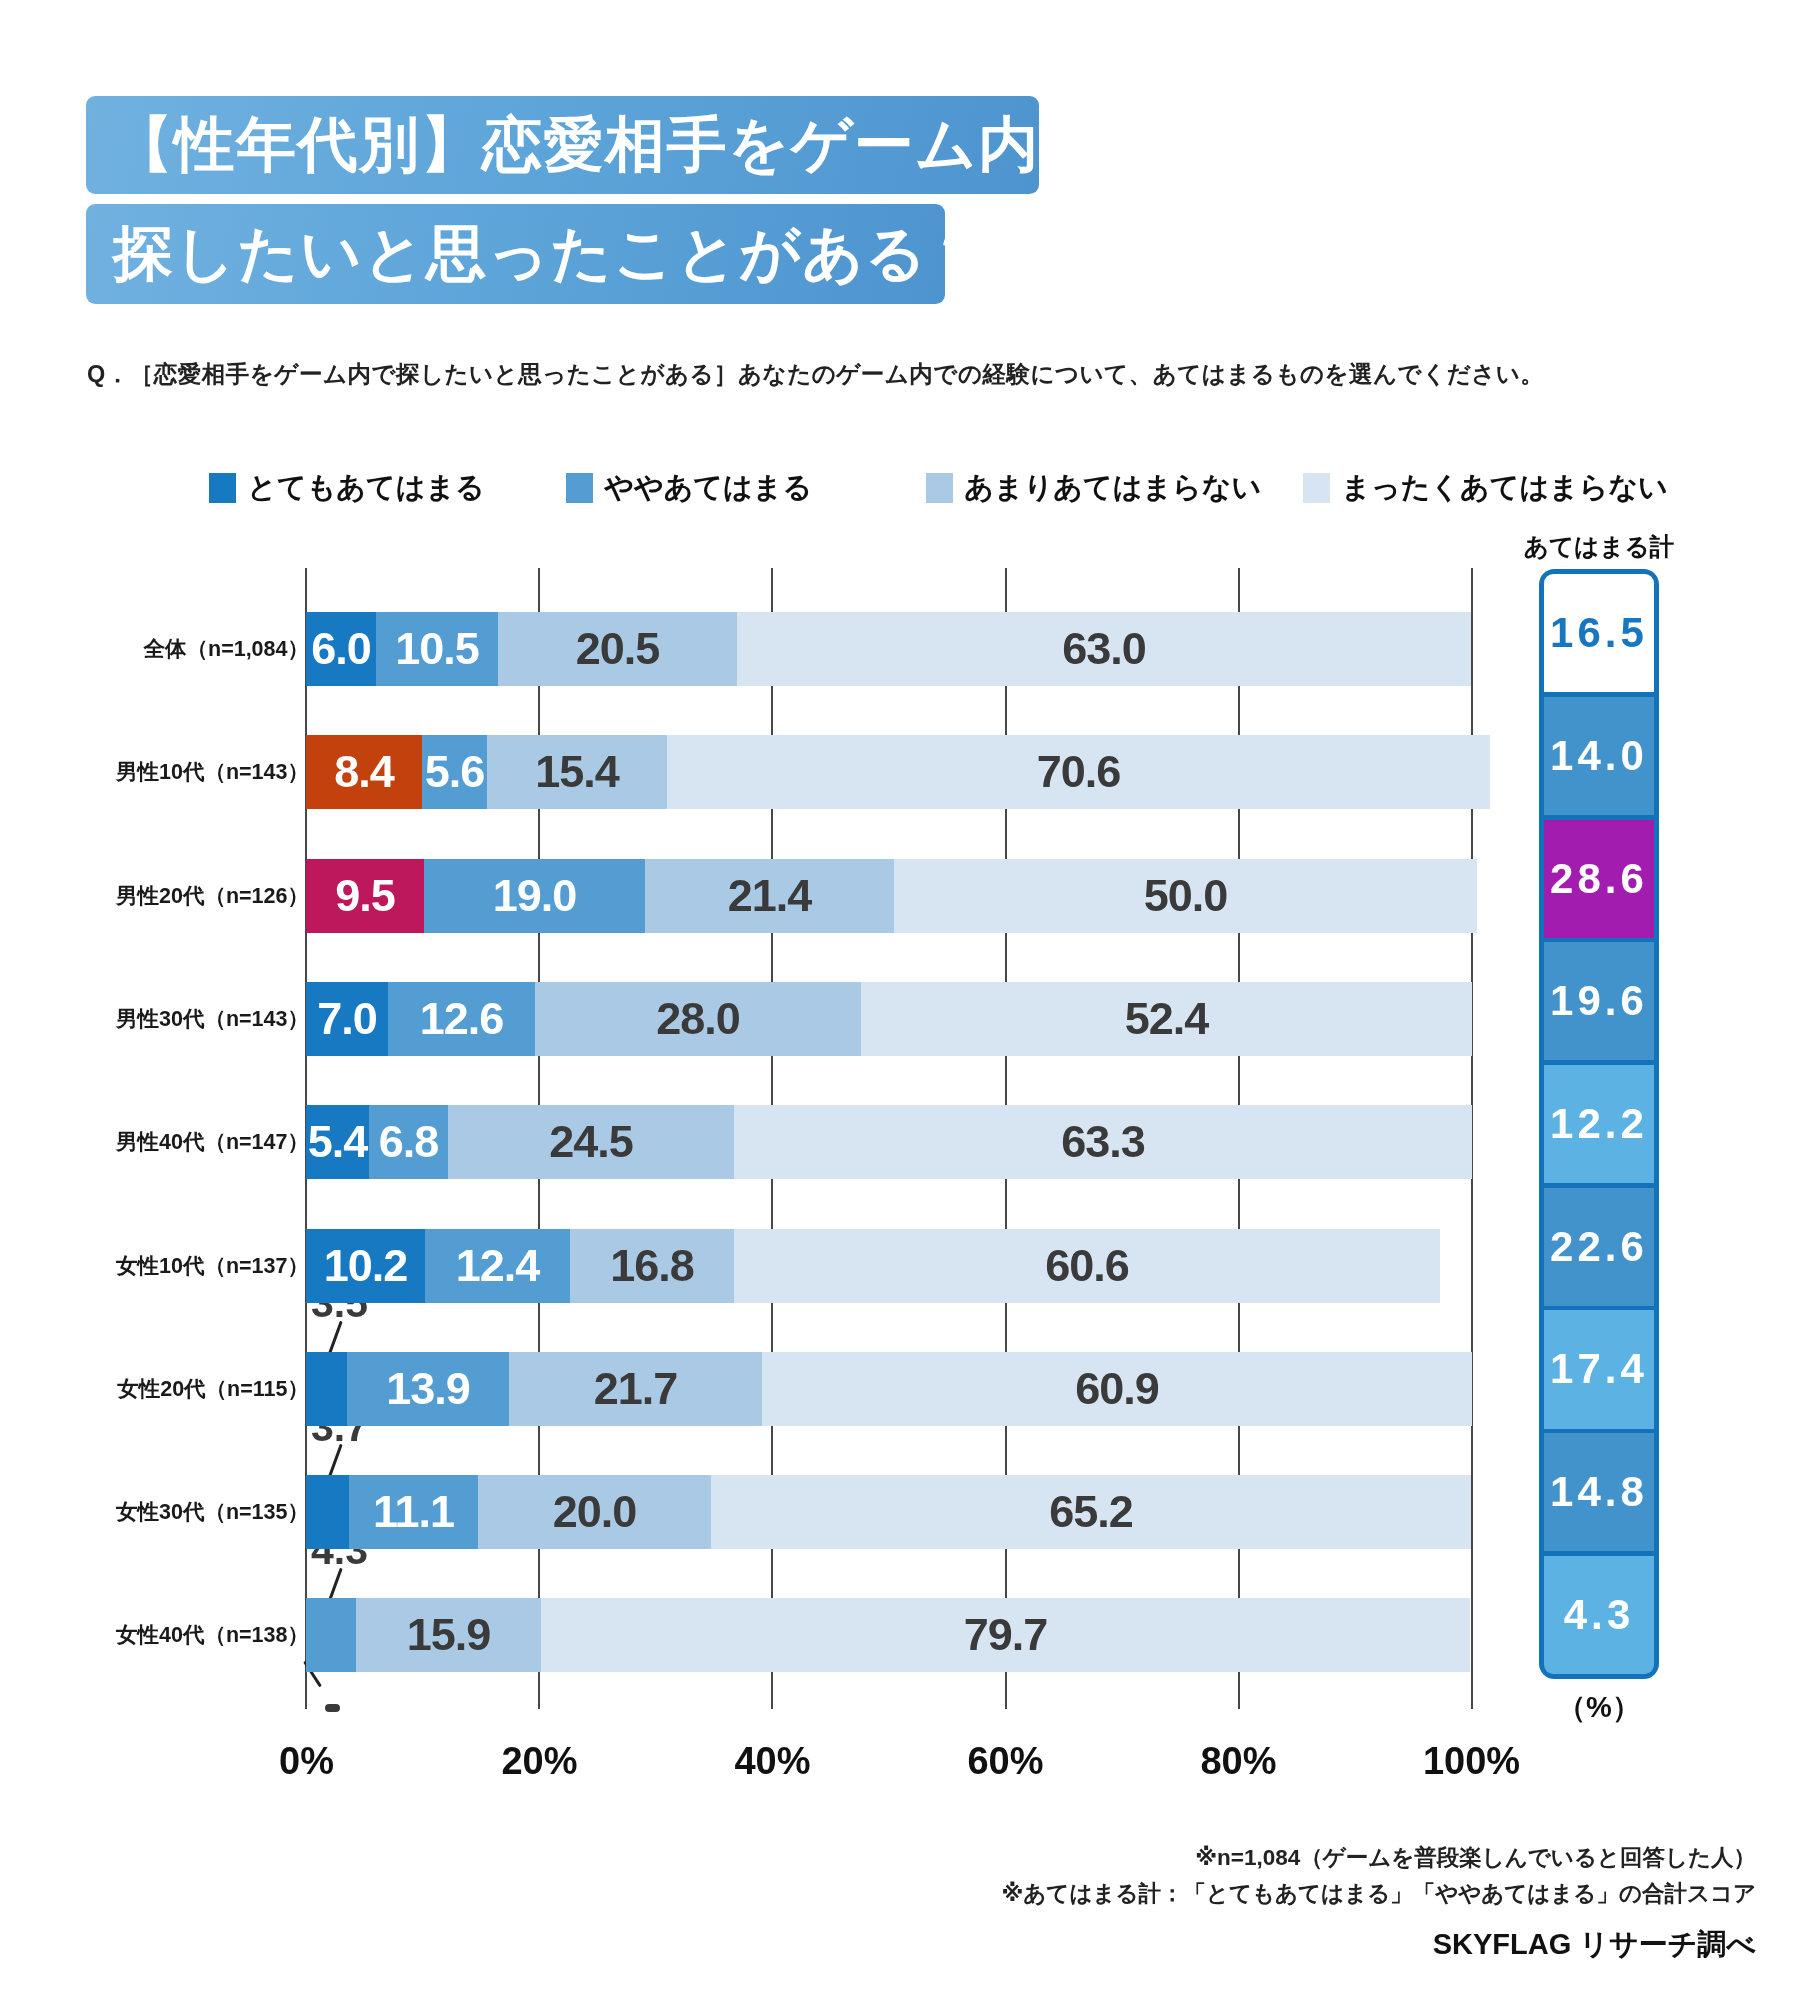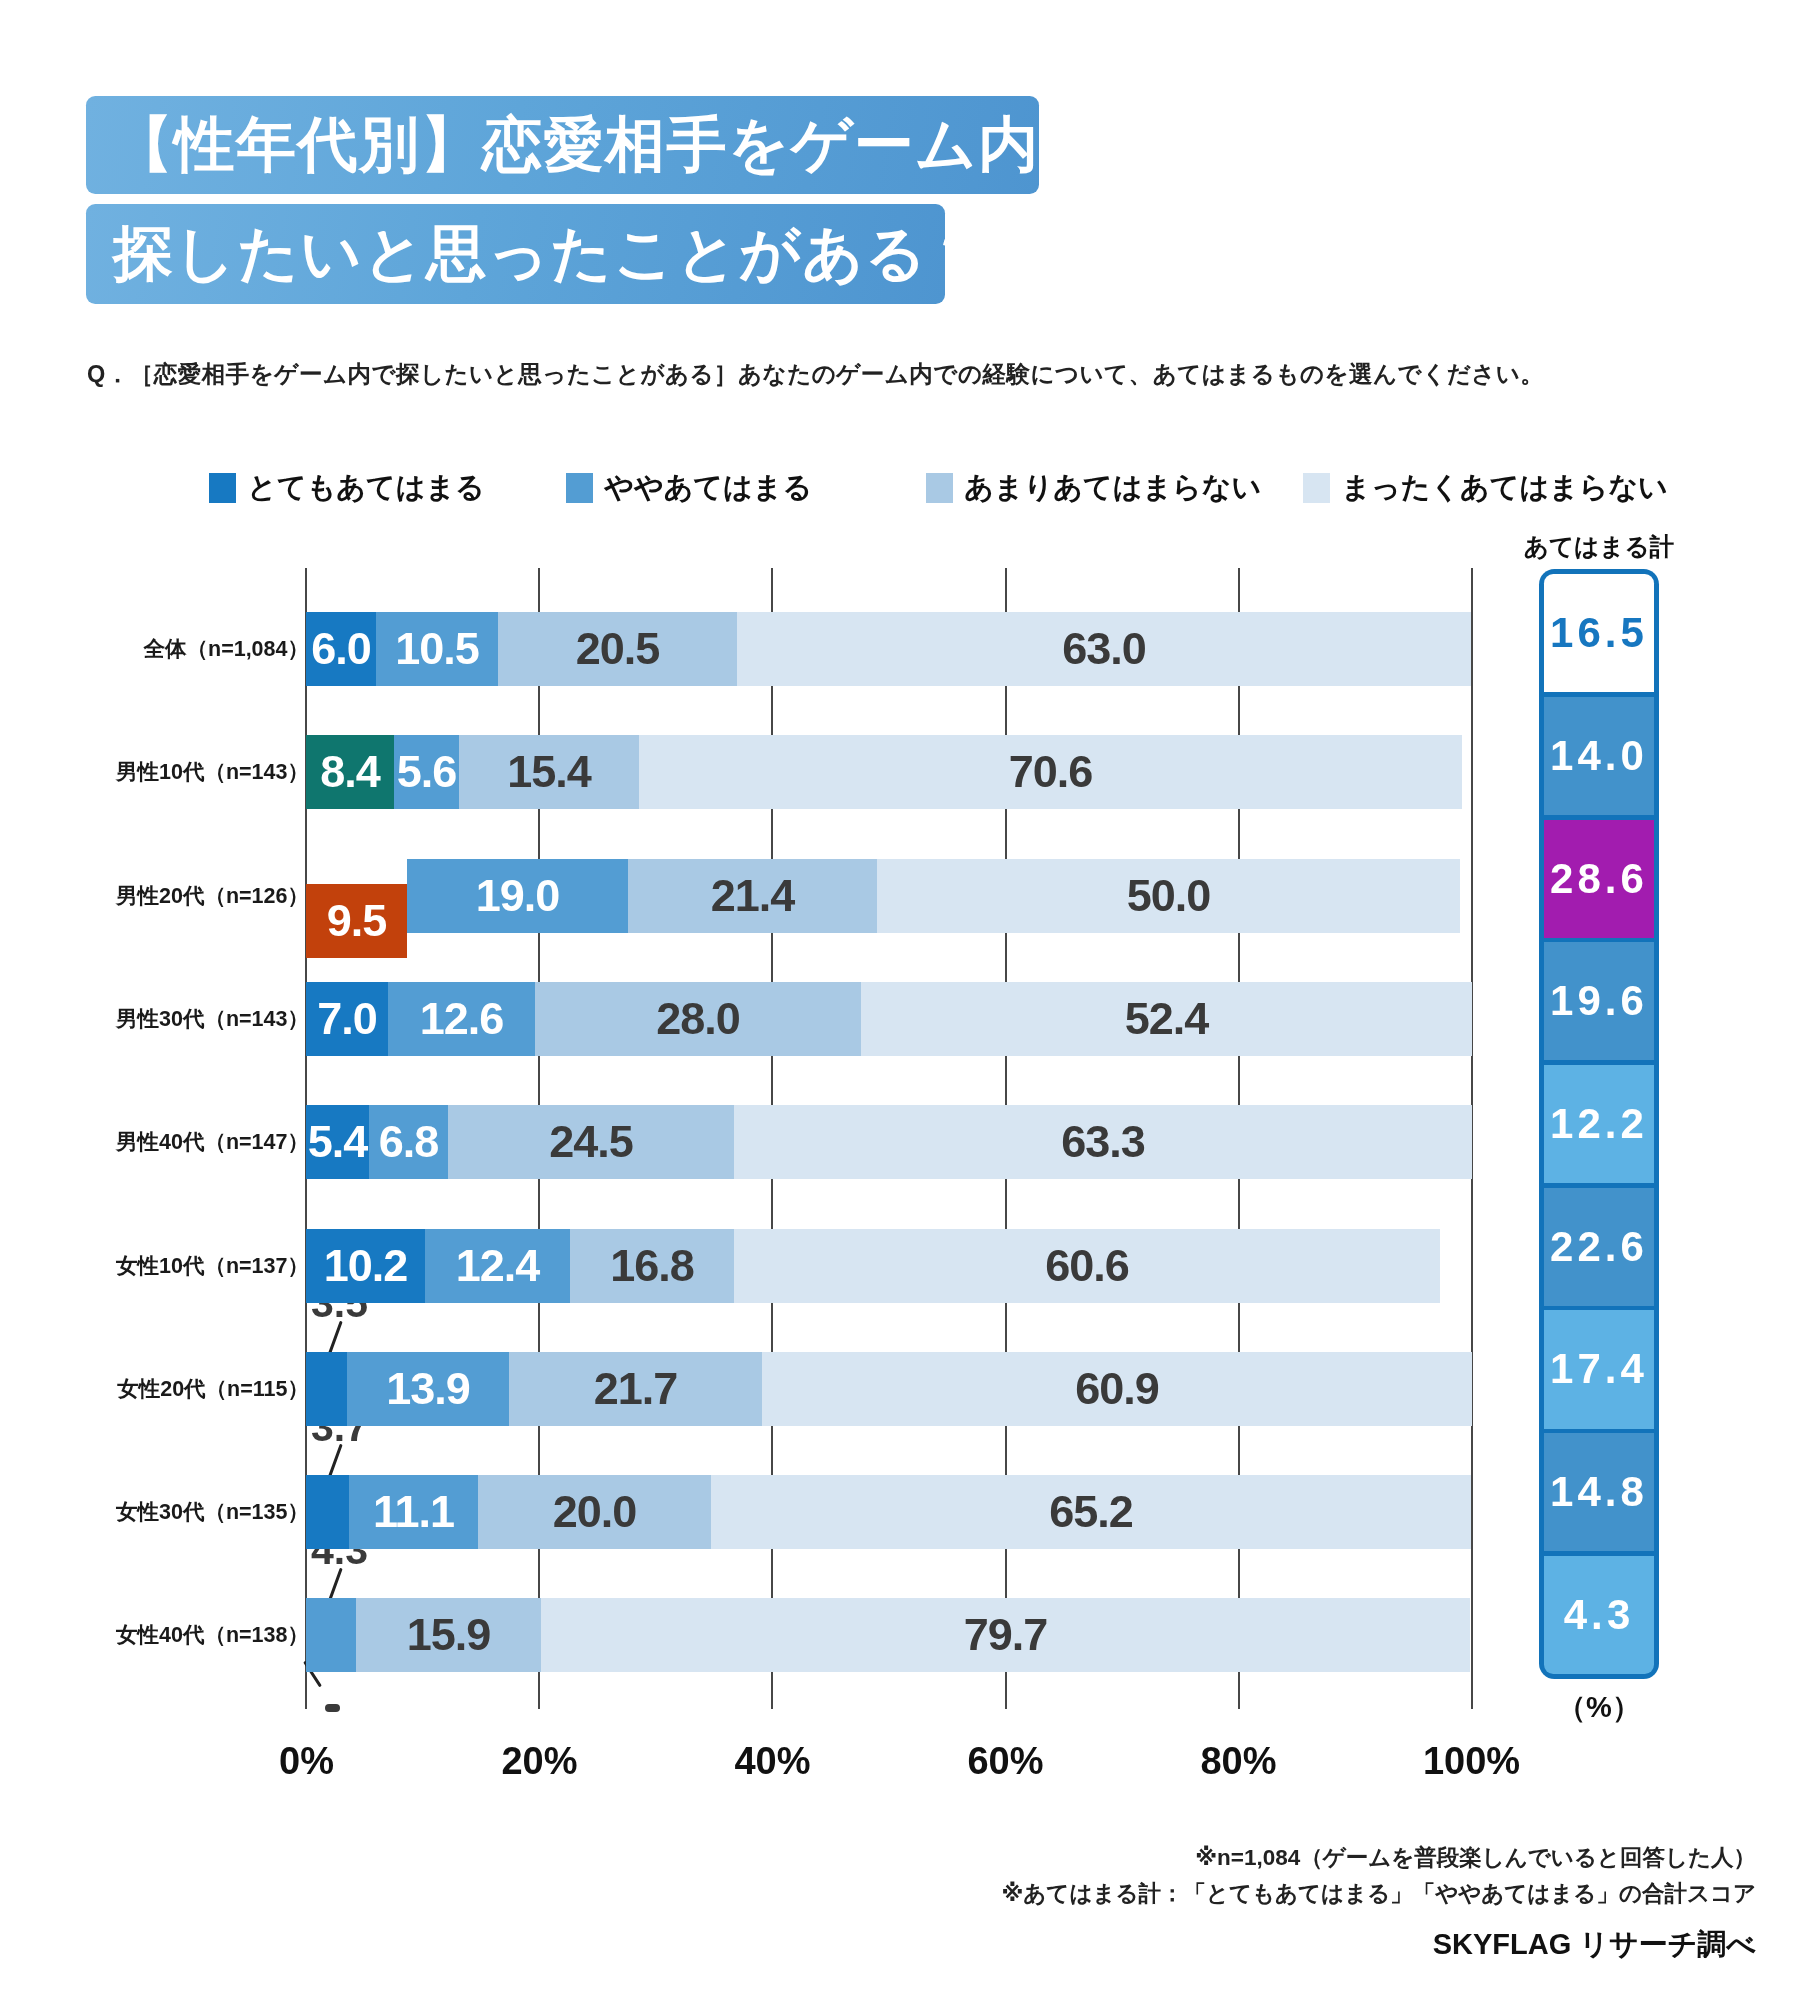--- a/index.html
+++ b/index.html
@@ -154,35 +154,35 @@
       <span class="seg-label" style="color: rgb(255, 255, 255);">10.5</span>
     </div>
     <div class="seg" style="width: 239px; background: rgb(169, 201, 228);">
       <span class="seg-label" style="color: rgb(58, 58, 58);">20.5</span>
     </div>
     <div class="seg" style="width: 734px; background: rgb(215, 229, 242);">
       <span class="seg-label" style="color: rgb(58, 58, 58);">63.0</span>
     </div>
   </div>
 <div class="bar-row" style="left: 306px; top: 735px;">
-    <div class="seg" style="width: 88px; background: #0f766e;">
+    <div class="seg" style="width: 116px; background: #c2410c;">
       <span class="seg-label" style="color: rgb(255, 255, 255);">8.4</span>
     </div>
     <div class="seg" style="width: 65px; background: rgb(83, 157, 211);">
       <span class="seg-label" style="color: rgb(255, 255, 255);">5.6</span>
     </div>
     <div class="seg" style="width: 180px; background: rgb(169, 201, 228);">
       <span class="seg-label" style="color: rgb(58, 58, 58);">15.4</span>
     </div>
     <div class="seg" style="width: 823px; background: rgb(215, 229, 242);">
       <span class="seg-label" style="color: rgb(58, 58, 58);">70.6</span>
     </div>
   </div>
 <div class="bar-row" style="left: 306px; top: 859px;">
-    <div class="seg" style="width: 101px; background: #c2410c; margin-top: 25px;">
+    <div class="seg" style="width: 118px; background: #be185d;">
       <span class="seg-label" style="color: rgb(255, 255, 255);">9.5</span>
     </div>
     <div class="seg" style="width: 221px; background: rgb(83, 157, 211);">
       <span class="seg-label" style="color: rgb(255, 255, 255);">19.0</span>
     </div>
     <div class="seg" style="width: 249px; background: rgb(169, 201, 228);">
       <span class="seg-label" style="color: rgb(58, 58, 58);">21.4</span>
     </div>
     <div class="seg" style="width: 583px; background: rgb(215, 229, 242);">
       <span class="seg-label" style="color: rgb(58, 58, 58);">50.0</span>

